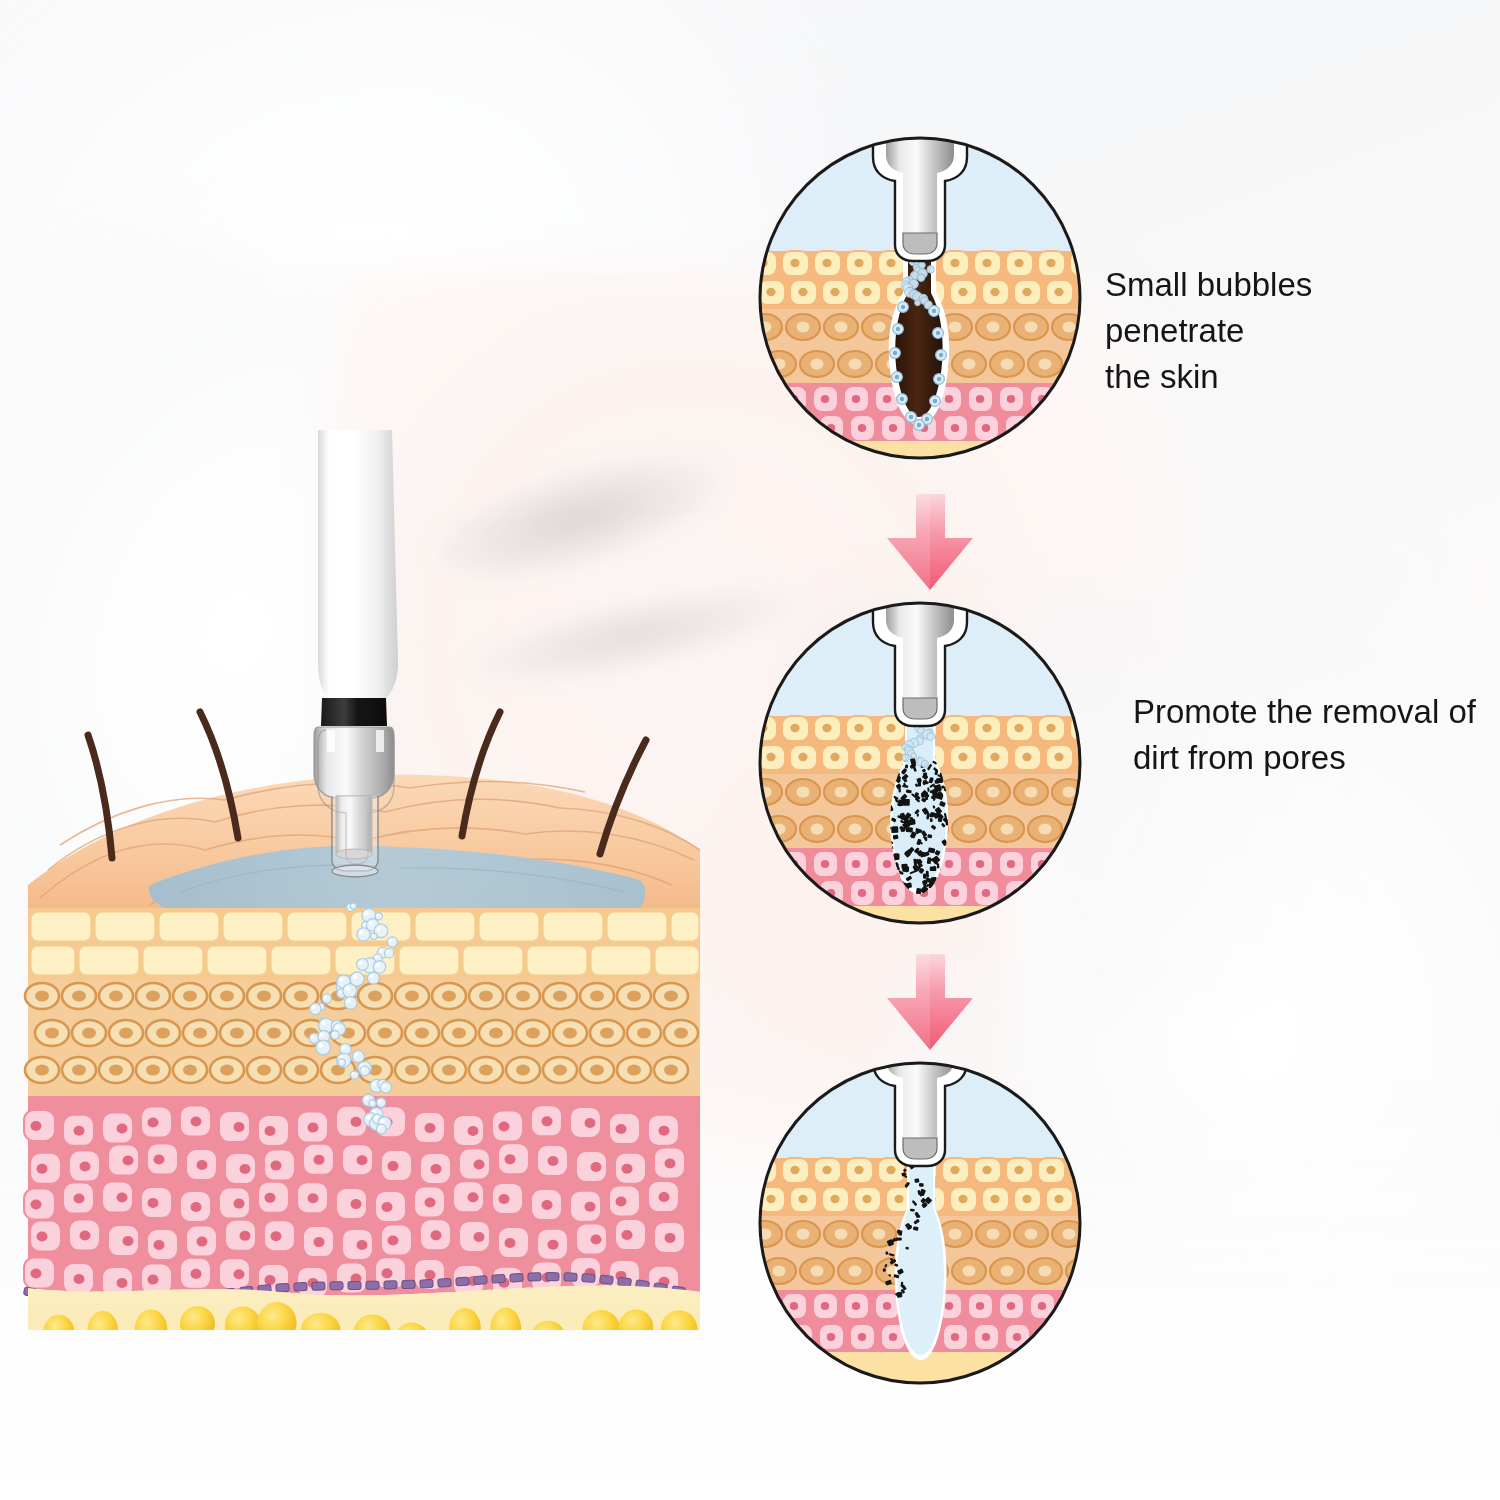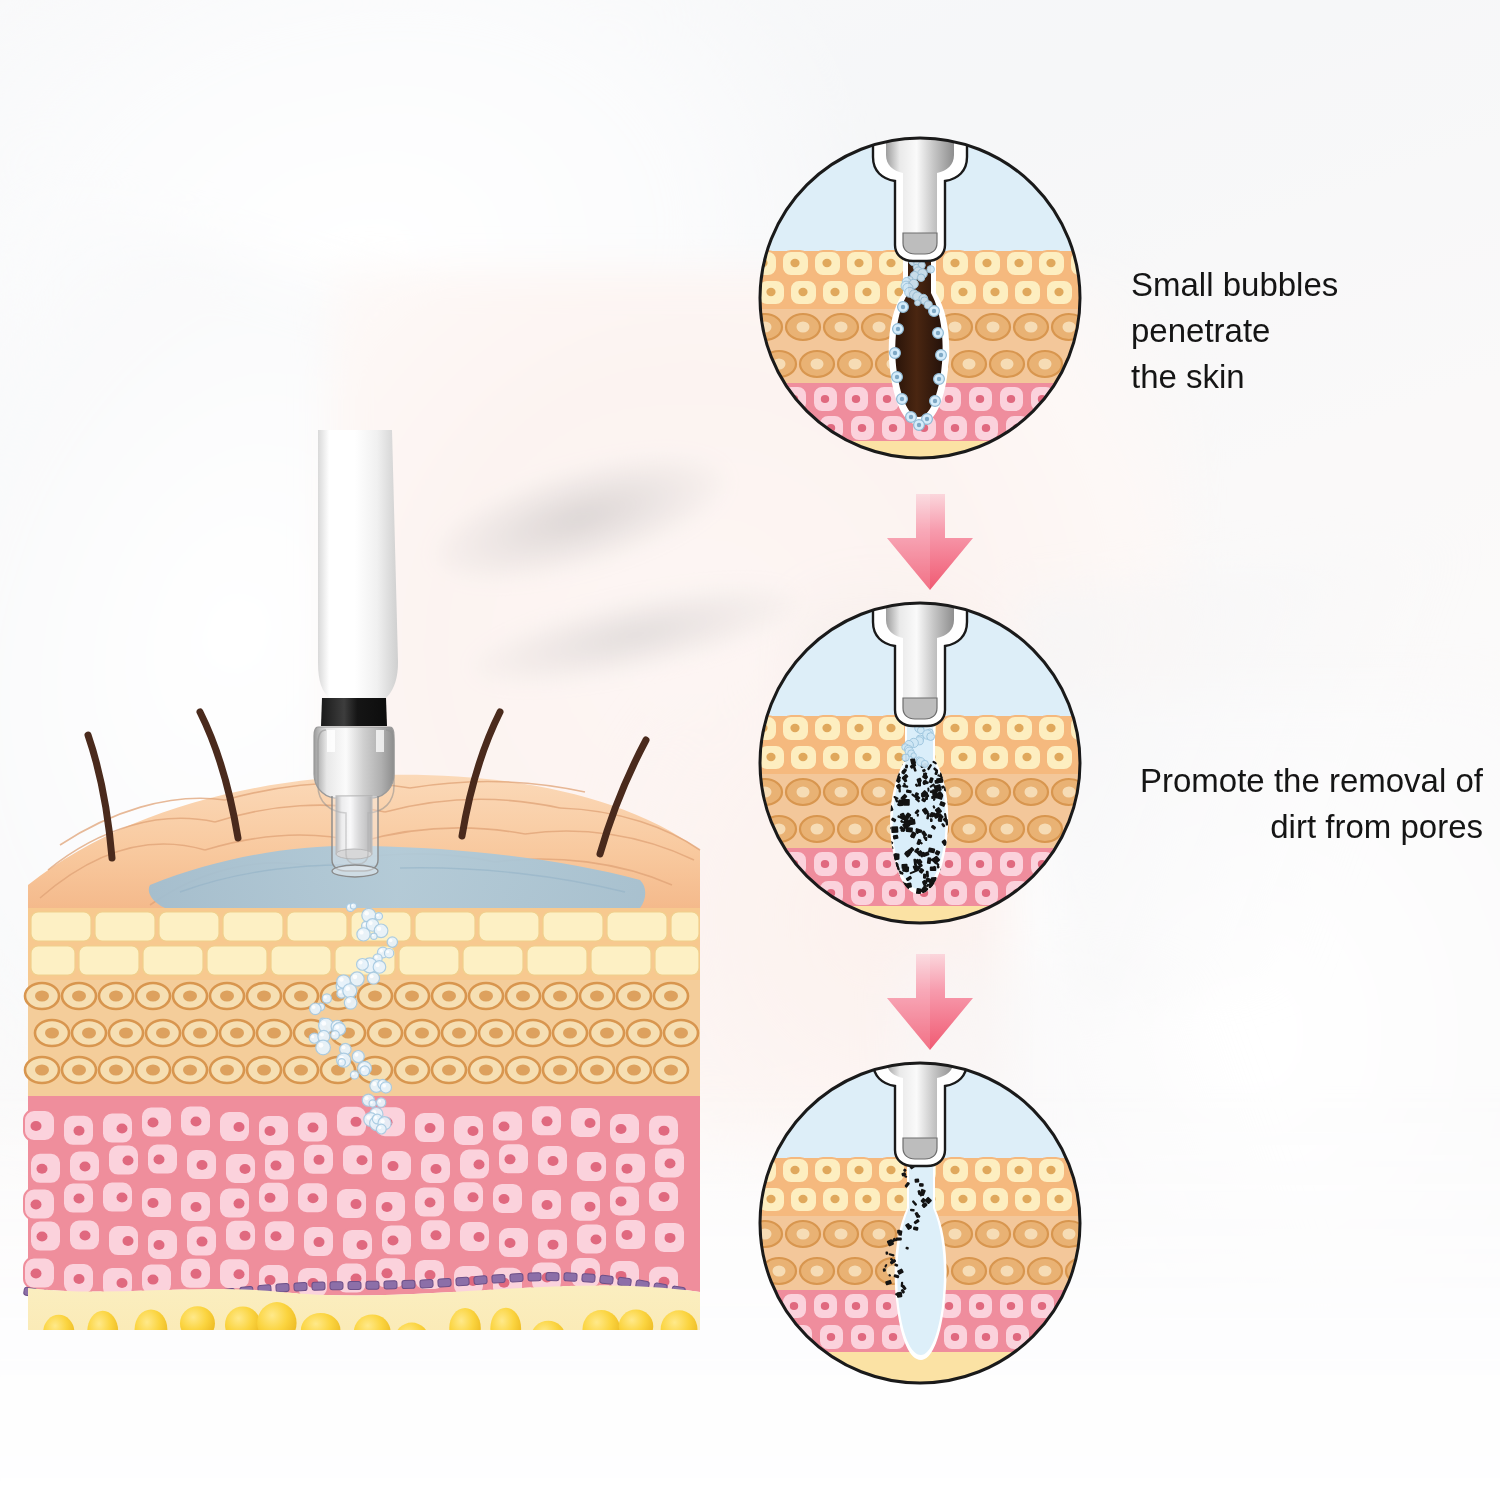--- a/index.html
+++ b/index.html
@@ -951,21 +951,21 @@
           <path d="M118,-14 L212,-14 L212,24 C212,38 203,46 190,48 L190,112 C190,122 182,128 172,128
                    L158,128 C148,128 140,122 140,112 L140,48 C127,46 118,38 118,24 Z" fill="#ffffff" stroke="#1a1a1a" stroke-width="2.4"></path>
           <path d="M131,-10 L199,-10 L199,22 C199,32 192,38 182,40 L182,110 C182,117 177,121 170,121
                    L160,121 C153,121 148,117 148,110 L148,40 C138,38 131,32 131,22 Z" fill="url(#cMetal)"></path>
           <path d="M148,100 L182,100 L182,110 C182,117 177,121 170,121 L160,121 C153,121 148,117 148,110 Z" fill="#bdbdbd" stroke="#6e6e6e" stroke-width="1.2"></path>
         </g>
       </g>
       <circle cx="165" cy="165" r="160" fill="none" stroke="#1a1a1a" stroke-width="3"></circle>
     </svg>
   </div>
-  <div class="step-label" style="left:1131px;top:262px;width:350px;">Small bubbles penetrate
+  <div class="step-label" style="left:1105px;top:262px;width:350px;">Small bubbles penetrate
 the skin</div>
 
   <div class="arrow" style="left:878px;top:490px;width:105px;height:105px;">
     <svg width="105" height="105" viewBox="0 0 105 105" xmlns="http://www.w3.org/2000/svg">
       <defs>
         <linearGradient id="arrG1" x1="0" y1="0" x2="0" y2="1">
           <stop offset="0%" stop-color="#fbd6dc"></stop>
           <stop offset="38%" stop-color="#f79bad"></stop>
           <stop offset="100%" stop-color="#f05a72"></stop>
         </linearGradient>
@@ -1375,21 +1375,21 @@
           <path d="M118,-14 L212,-14 L212,24 C212,38 203,46 190,48 L190,112 C190,122 182,128 172,128
                    L158,128 C148,128 140,122 140,112 L140,48 C127,46 118,38 118,24 Z" fill="#ffffff" stroke="#1a1a1a" stroke-width="2.4"></path>
           <path d="M131,-10 L199,-10 L199,22 C199,32 192,38 182,40 L182,110 C182,117 177,121 170,121
                    L160,121 C153,121 148,117 148,110 L148,40 C138,38 131,32 131,22 Z" fill="url(#cMetal2)"></path>
           <path d="M148,100 L182,100 L182,110 C182,117 177,121 170,121 L160,121 C153,121 148,117 148,110 Z" fill="#bdbdbd" stroke="#6e6e6e" stroke-width="1.2"></path>
         </g>
       </g>
       <circle cx="165" cy="165" r="160" fill="none" stroke="#1a1a1a" stroke-width="3"></circle>
     </svg>
   </div>
-  <div class="step-label" style="left:1133px;top:758px;width:350px;text-align:right;">Promote the removal of
+  <div class="step-label" style="left:1133px;top:689px;width:350px;">Promote the removal of
 dirt from pores</div>
 
   <div class="arrow" style="left:878px;top:950px;width:105px;height:105px;">
     <svg width="105" height="105" viewBox="0 0 105 105" xmlns="http://www.w3.org/2000/svg">
       <defs>
         <linearGradient id="arrG2" x1="0" y1="0" x2="0" y2="1">
           <stop offset="0%" stop-color="#fbd6dc"></stop>
           <stop offset="38%" stop-color="#f79bad"></stop>
           <stop offset="100%" stop-color="#f05a72"></stop>
         </linearGradient>

